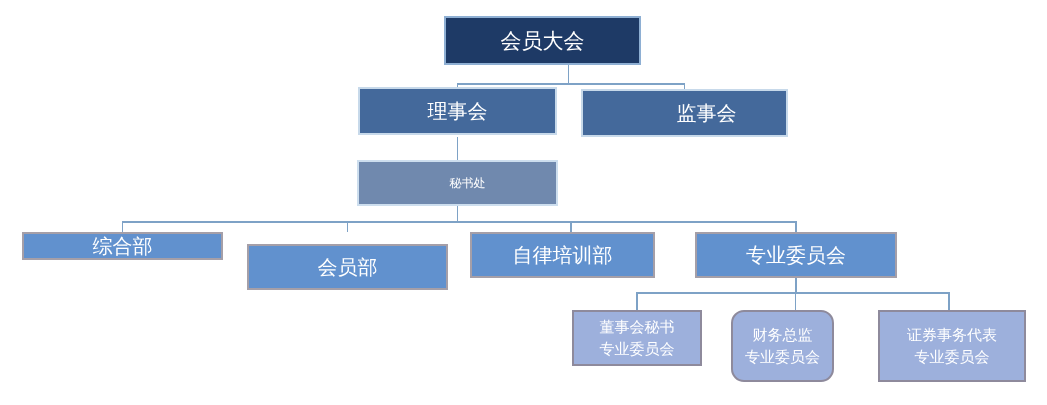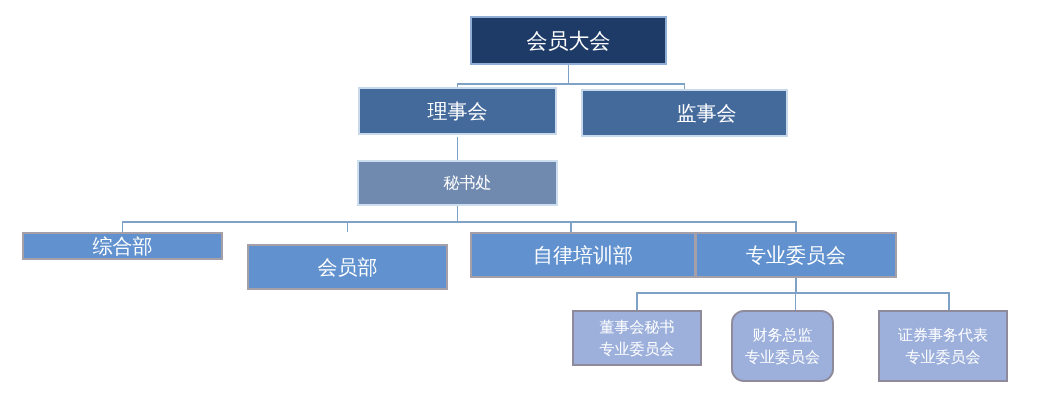--- a/index.html
+++ b/index.html
@@ -35,21 +35,21 @@
     font-size: 21px;
   }
   .level-2 {
     background: var(--l2-fill, #44699B);
     border: 2px solid var(--l2-border, #C7D9EA);
     font-size: 20px;
   }
   .level-3 {
     background: var(--l3-fill, #7089AE);
     border: 2px solid var(--l3-border, #CDDEEE);
-    font-size: 16px;
+    font-size: 12px;
     padding-left: 20px;
   }
   .level-4 {
     background: var(--l4-fill, #6191CE);
     border: 2px solid var(--l4-border, #A59FA8);
     font-size: 20px;
   }
   .level-5 {
     background: var(--l5-fill, #9DB0DC);
     border: 2px solid var(--l5-border, #8E8A9C);
@@ -59,33 +59,33 @@
   .connector {
     position: absolute;
     background: var(--line, #7EA2C6);
     z-index: 1;
   }
 </style>
 </head>
 <body>
 
 <div id="stage" style="--bg: #FFFFFF; --text: #FFFFFF; --line: #7EA2C6; --l1-fill: #1E3A66; --l1-border: #8EAFD3; --l2-fill: #44699B; --l2-border: #C7D9EA; --l3-fill: #7089AE; --l3-border: #CDDEEE; --l4-fill: #6191CE; --l4-border: #A59FA8; --l5-fill: #9DB0DC; --l5-border: #8E8A9C;">
-    <div class="node level-1" style="left: 470px; top: 16px; width: 197px; height: 49px;">会员大会</div>
+    <div class="node level-1" style="left: 444px; top: 16px; width: 197px; height: 49px;">会员大会</div>
     <div class="node level-2" style="left: 358px; top: 87px; width: 199px; height: 48px;">理事会</div>
     <div class="node level-2" style="left: 581px; top: 89px; width: 207px; height: 48px; padding-left: 44px;">监事会</div>
     <div class="node level-3" style="left: 357px; top: 160px; width: 201px; height: 46px;">秘书处</div>
     <div class="node level-4" style="left: 22px; top: 232px; width: 201px; height: 28px;">综合部</div>
     <div class="node level-4" style="left: 247px; top: 232px; width: 201px; height: 46px; margin-top: 12px;">会员部</div>
-    <div class="node level-4" style="left: 470px; top: 232px; width: 226px; height: 46px;">自律培训部</div>
+    <div class="node level-4" style="left: 470px; top: 232px; width: 185px; height: 46px;">自律培训部</div>
     <div class="node level-4" style="left: 695px; top: 232px; width: 202px; height: 46px;">专业委员会</div>
     <div class="node level-5" style="left: 572px; top: 310px; width: 130px; height: 56px;">董事会秘书
 专业委员会</div>
     <div class="node level-5" style="left: 731px; top: 310px; width: 103px; height: 72px; border-radius: 13px;">财务总监
 专业委员会</div>
-    <div class="node level-5" style="left: 878px; top: 310px; width: 130px; height: 72px;">证券事务代表
+    <div class="node level-5" style="left: 878px; top: 310px; width: 148px; height: 72px;">证券事务代表
 专业委员会</div>
     <div class="connector" style="left: 567.75px; top: 65px; width: 1.5px; height: 19.5px;"></div>
     <div class="connector" style="left: 456.75px; top: 83px; width: 228.5px; height: 1.5px;"></div>
     <div class="connector" style="left: 456.75px; top: 83px; width: 1.5px; height: 6px;"></div>
     <div class="connector" style="left: 683.75px; top: 83px; width: 1.5px; height: 6px;"></div>
     <div class="connector" style="left: 456.75px; top: 137px; width: 1.5px; height: 22.5px;"></div>
     <div class="connector" style="left: 456.75px; top: 158px; width: 1.5px; height: 1.5px;"></div>
     <div class="connector" style="left: 456.75px; top: 158px; width: 1.5px; height: 2px;"></div>
     <div class="connector" style="left: 456.75px; top: 206px; width: 1.5px; height: 16.5px;"></div>
     <div class="connector" style="left: 121.75px; top: 221px; width: 675px; height: 1.5px;"></div>

